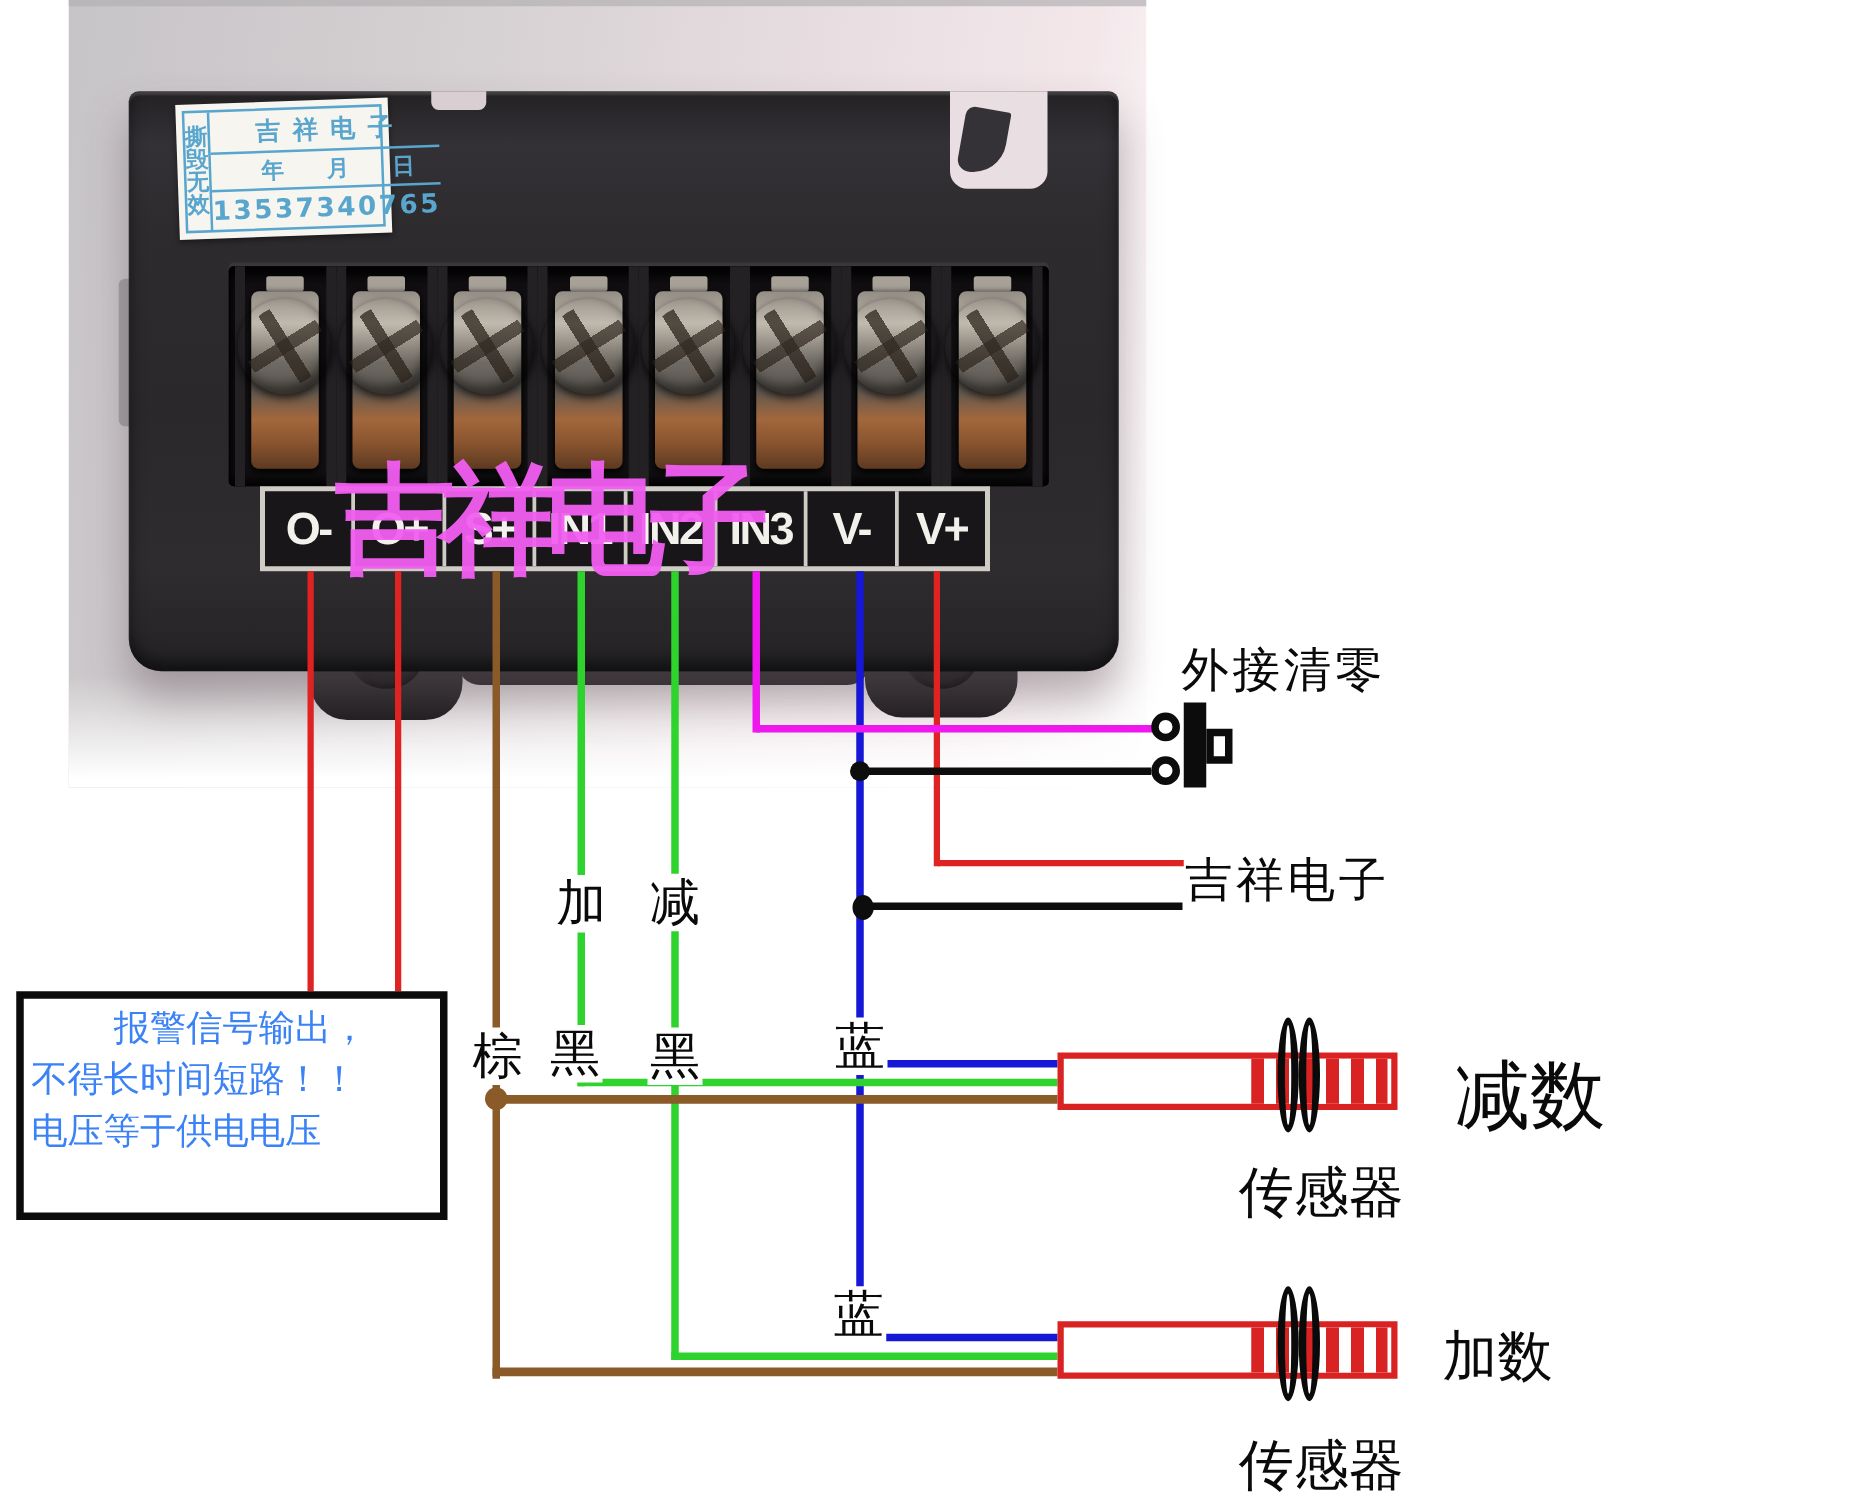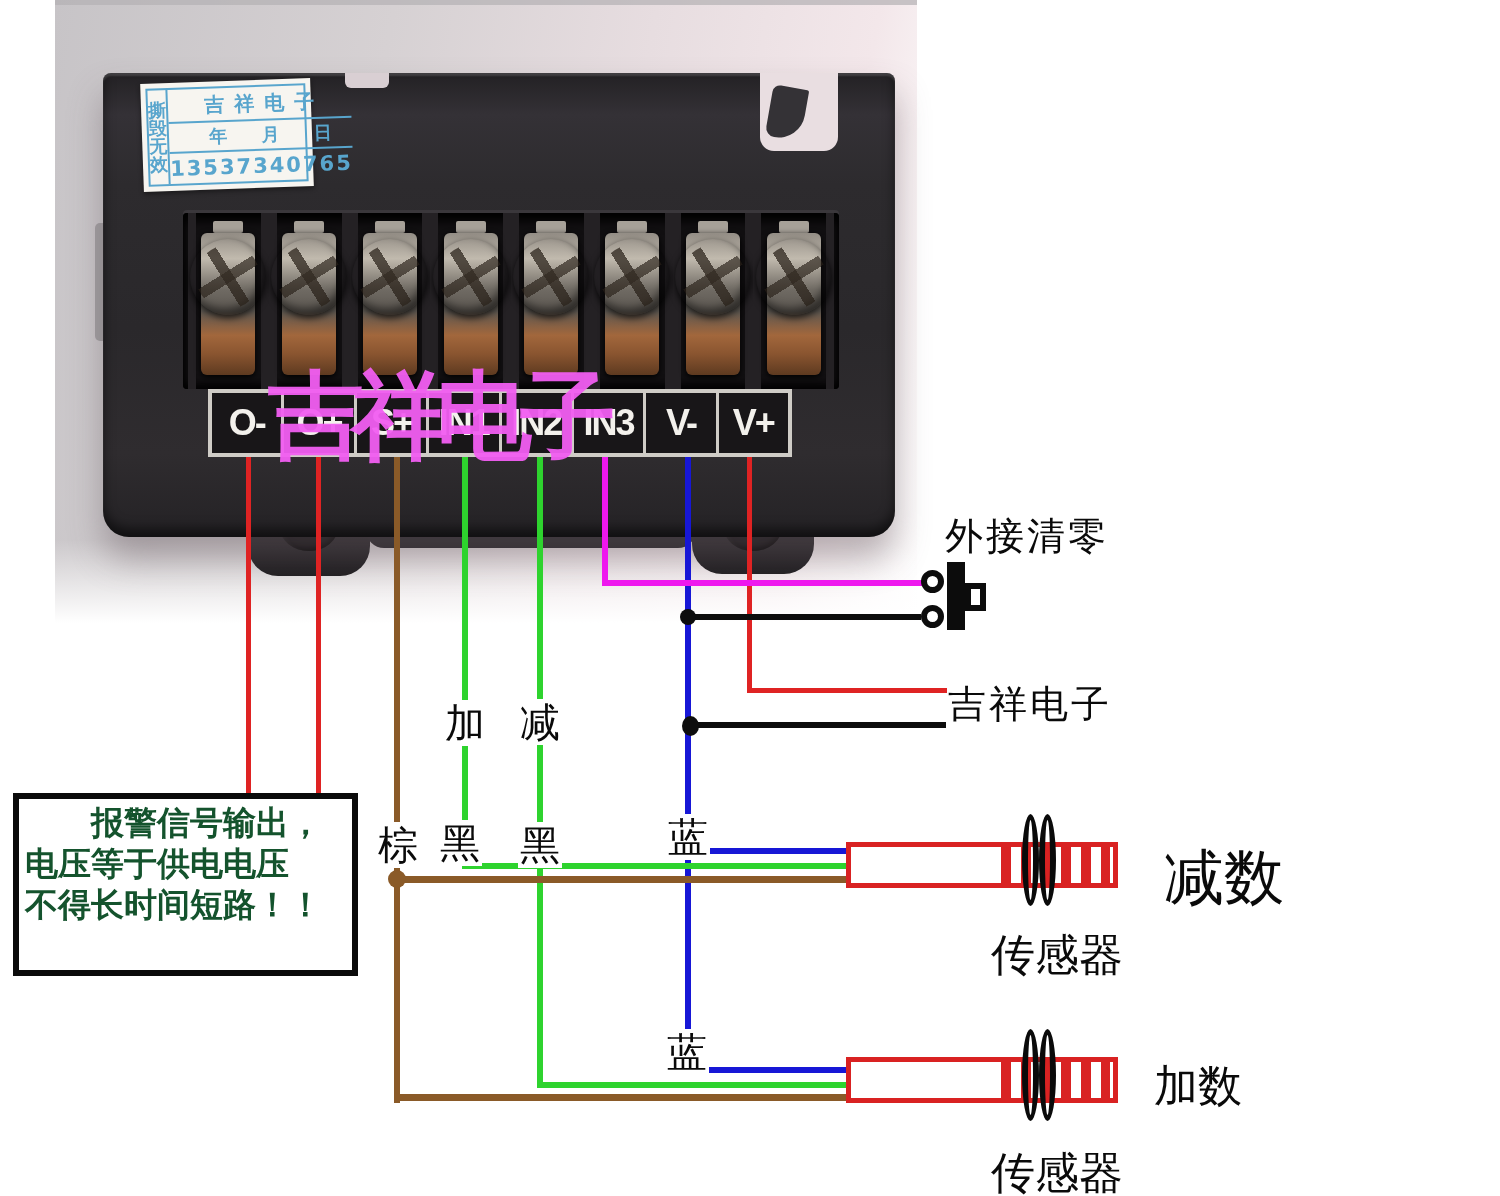--- a/index.html
+++ b/index.html
@@ -92,21 +92,21 @@
   .coil{position:absolute;width:17px;height:92px;box-sizing:border-box;border:6px solid #0a0a0a;
     border-radius:50%;z-index:6;}
 
   
   .lbl{position:absolute;color:#0a0a0a;font-weight:400;z-index:6;line-height:1.1;white-space:nowrap;margin-top:18px;}
   .onwire{background:#fff;padding:1px 2px;}
 
   
   .alarm{left:13px;top:793px;width:345px;height:183px;box-sizing:border-box;border:6px solid #0b0b0b;
     background:#fff;z-index:6;padding:3px 6px;}
-  .alarm div{font-size:33px;font-weight:700;line-height:41px;color:#14532d;white-space:nowrap;}
+  .alarm div{font-size:29px;font-weight:400;line-height:41px;color:#3b82f6;white-space:nowrap;}
   .alarm .indent{text-indent:66px;}
 </style>
 </head>
 <body>
 
 <div class="canvas">
 
   <div class="abs photo"></div>
 
   <div class="abs side-tab"></div>
@@ -262,17 +262,17 @@
   <div class="lbl onwire" style="left:666px;top:796px;font-size:40px;">蓝</div>
   <div class="lbl onwire" style="left:665px;top:1011px;font-size:40px;">蓝</div>
 
   <div class="lbl" style="left:1164px;top:826px;font-size:60px;">减数</div>
   <div class="lbl" style="left:991px;top:913px;font-size:44px;">传感器</div>
   <div class="lbl" style="left:1154px;top:1044px;font-size:44px;">加数</div>
   <div class="lbl" style="left:991px;top:1131px;font-size:44px;">传感器</div>
 
   <div class="abs alarm">
     <div class="indent">报警信号输出，</div>
+    <div>不得长时间短路！！</div>
     <div>电压等于供电电压</div>
-    <div>不得长时间短路！！</div>
   </div>
 
 </div>
 
 </body></html>

